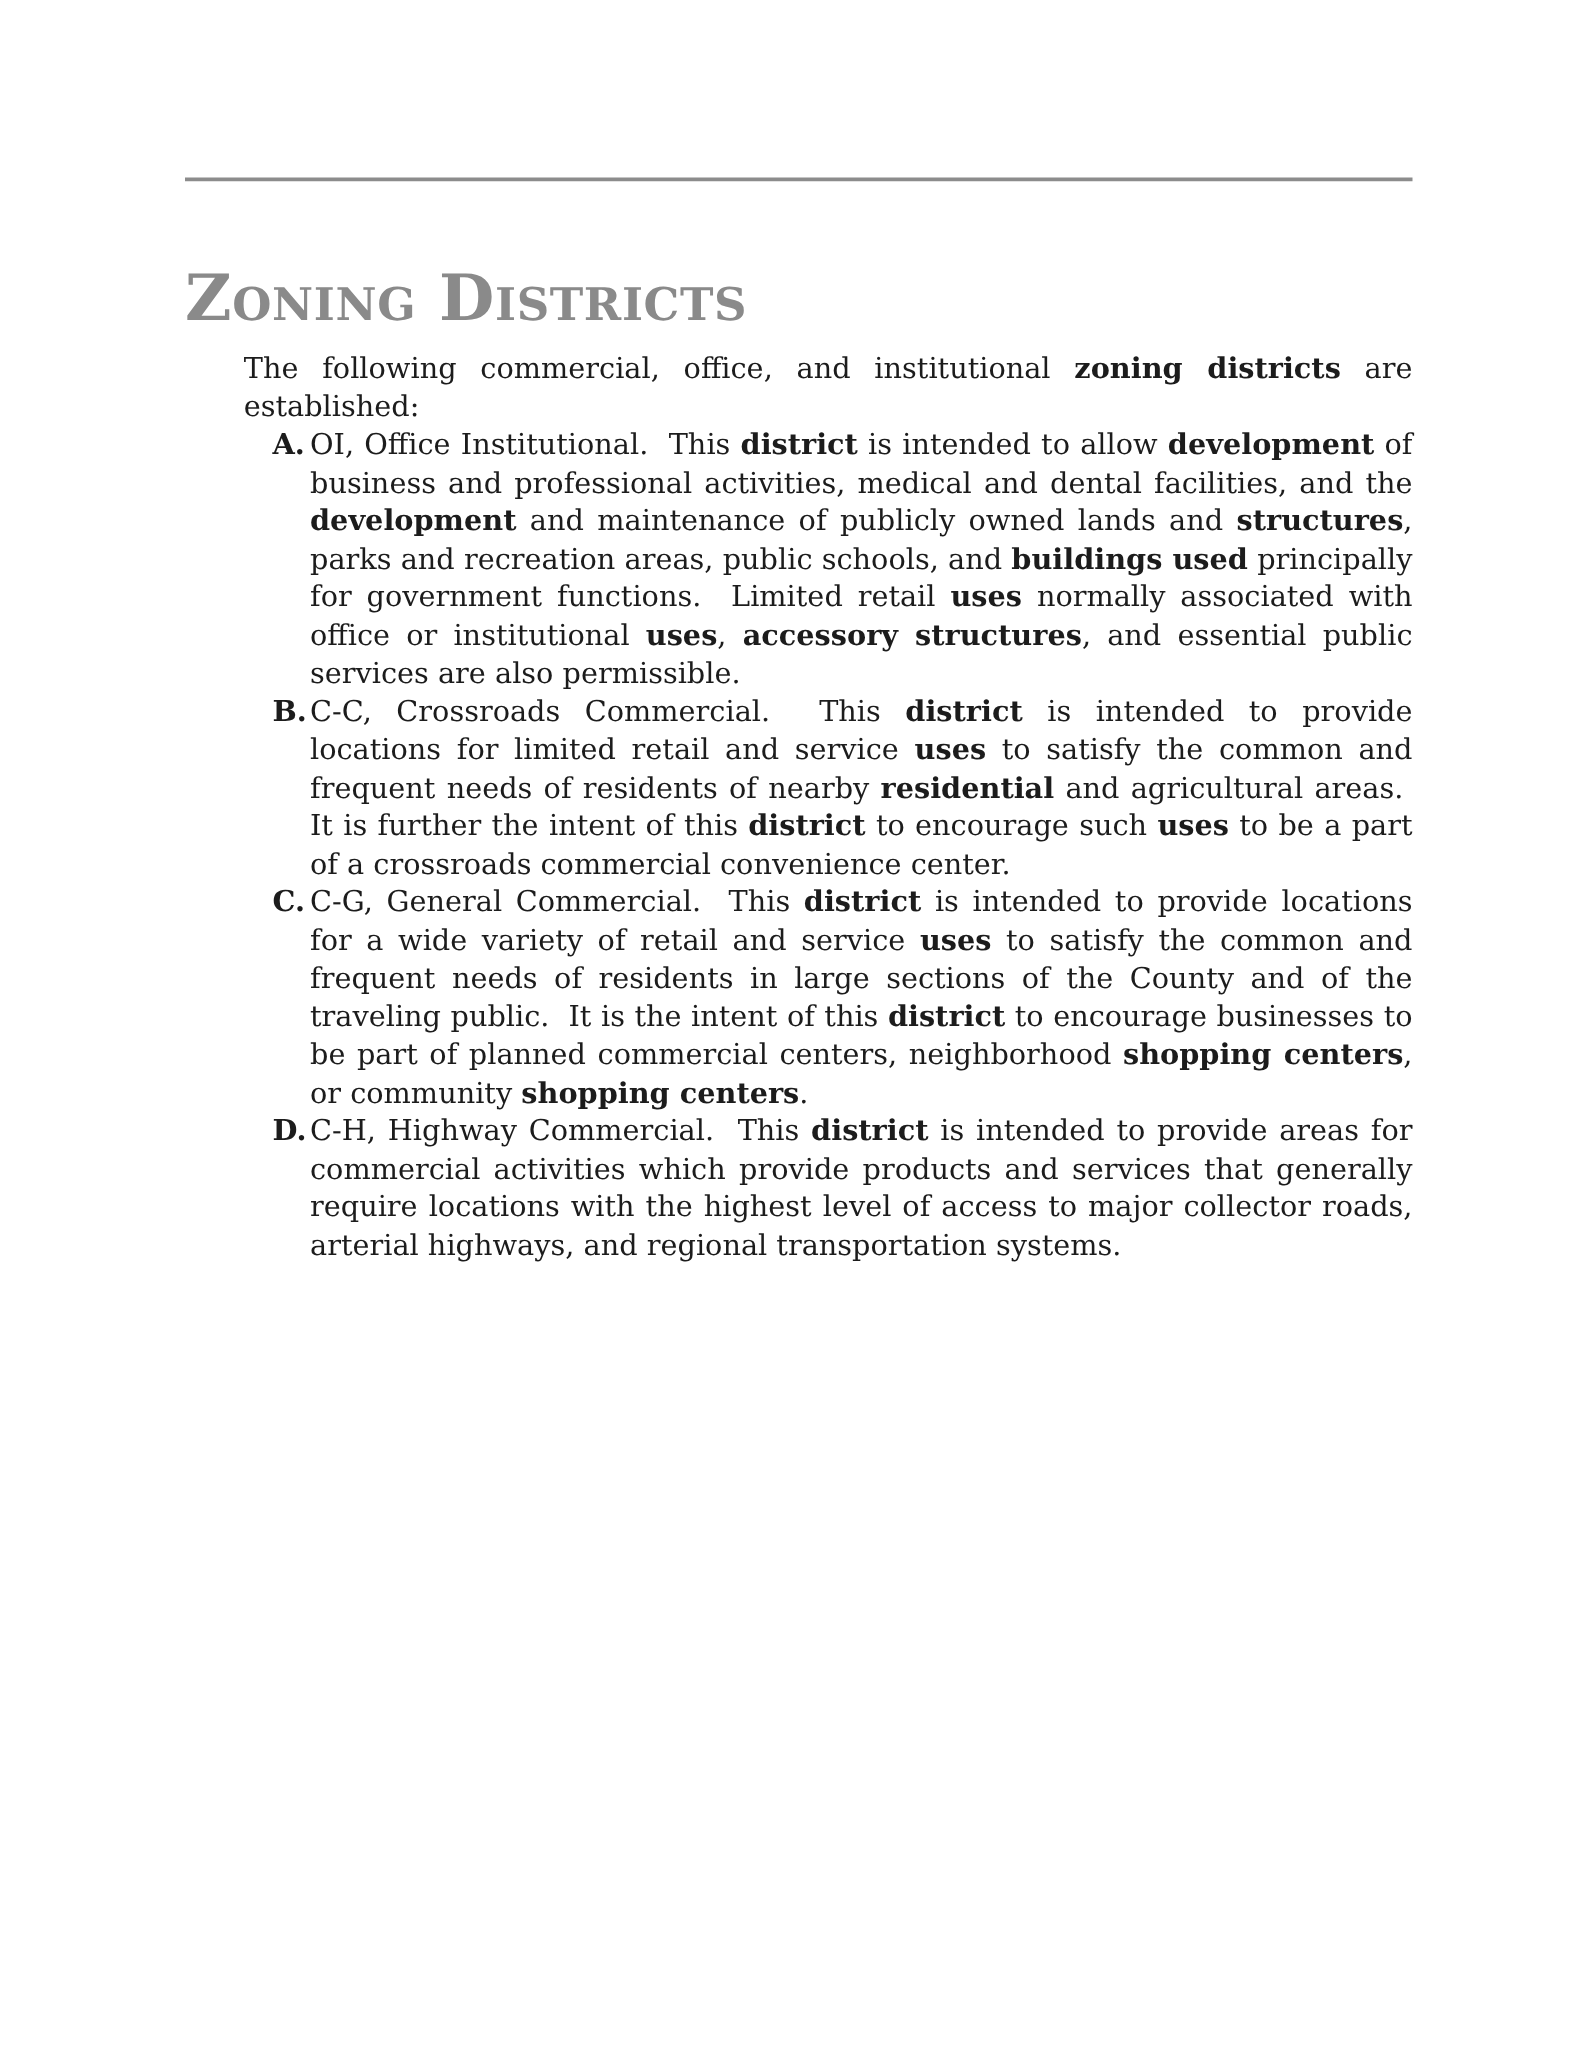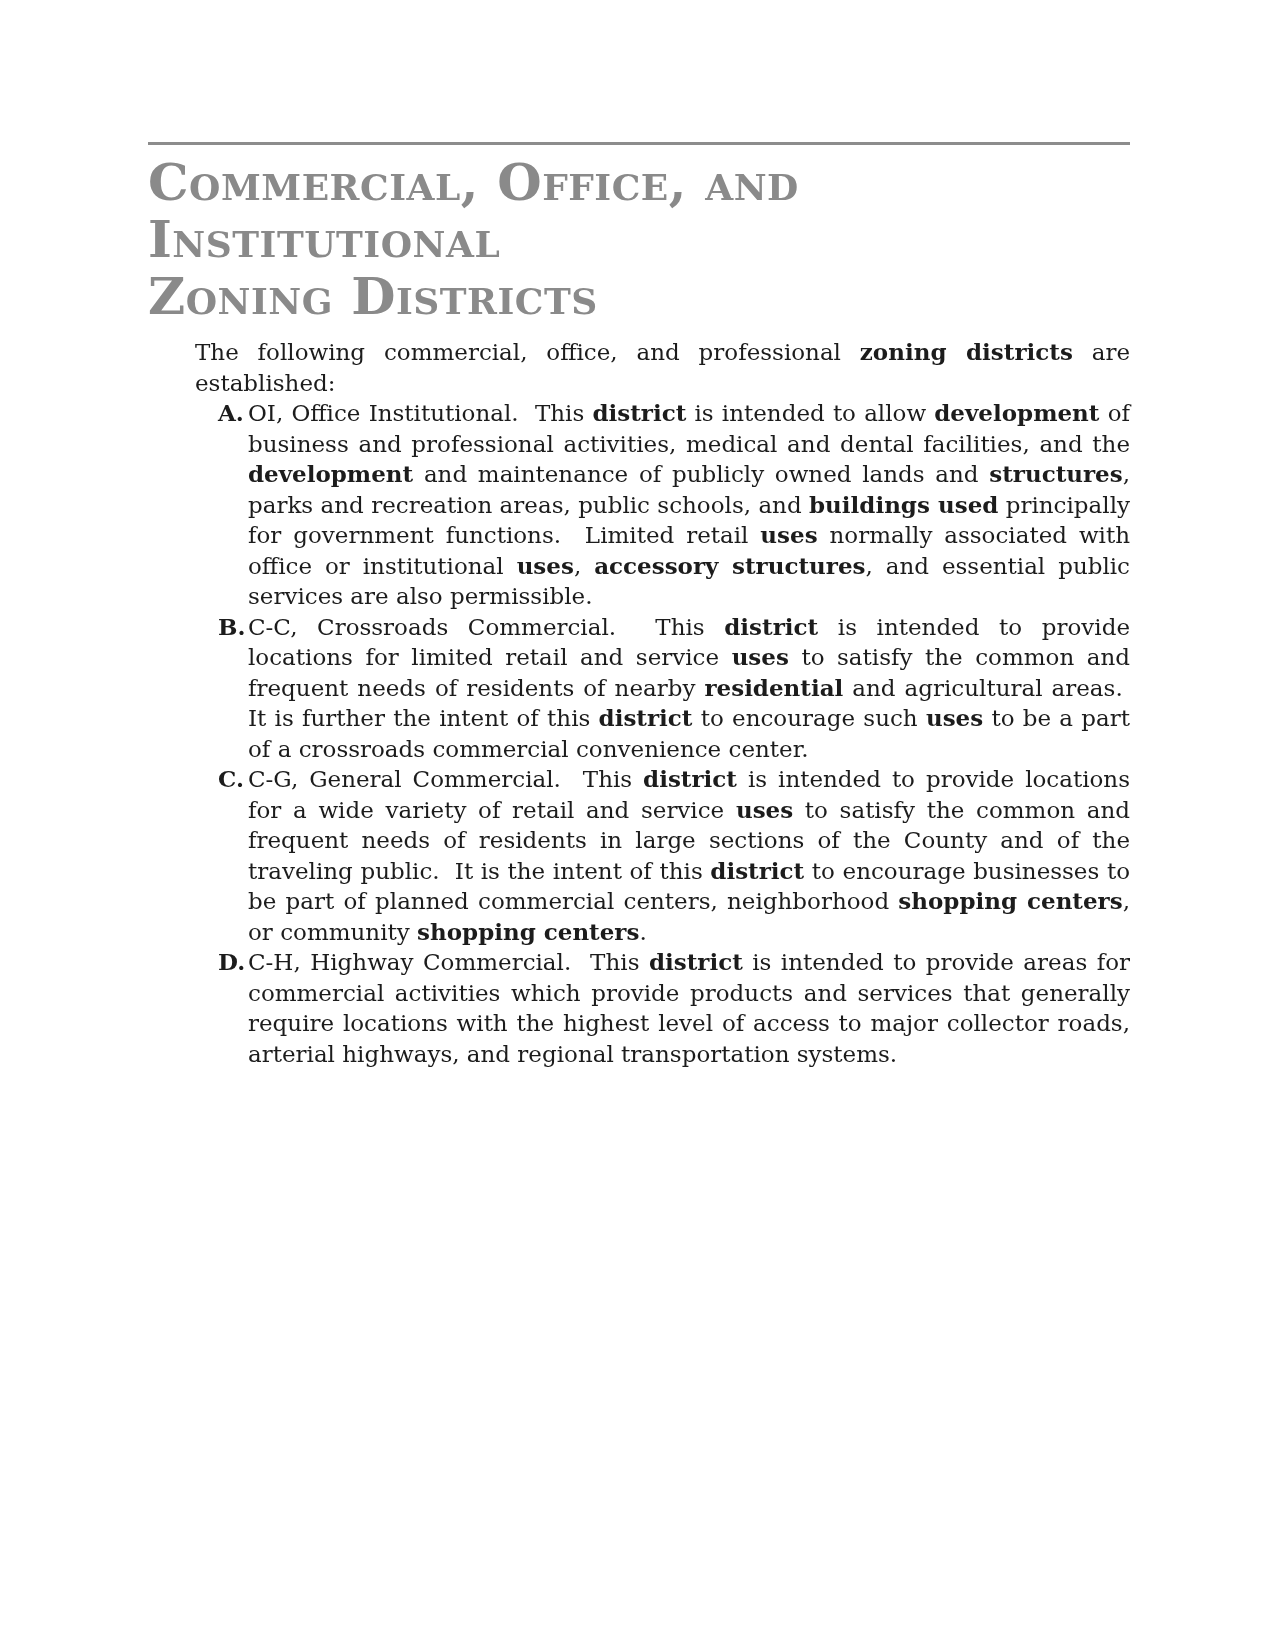--- a/index.html
+++ b/index.html
@@ -65,22 +65,22 @@
   .b {
     font-weight: bold;
   }
 </style>
 </head>
 <body>
 
 <div class="page">
   <div class="content">
     <div class="rule"></div>
-    <h1 class="title"><span>Commercial, Office, and Institutional</span><br><span>Zoning Districts</span></h1>
-    <p class="intro bodytext"><span>The following commercial, office, and professional </span><span class="b">zoning districts</span><span> are established:</span></p>
+    <h1 class="title"><br><span>Zoning Districts</span></h1>
+    <p class="intro bodytext"><span>The following commercial, office, and institutional </span><span class="b">zoning districts</span><span> are established:</span></p>
     <ol class="district-list" id="district-list">
         <li class="item bodytext"><span class="letter">A.</span><span><span>OI, Office Institutional.&nbsp; This </span><span class="b">district</span><span> is intended to allow </span><span class="b">development</span><span> of business and professional activities, medical and dental facilities, and the </span><span class="b">development</span><span> and maintenance of publicly owned lands and </span><span class="b">structures</span><span>, parks and recreation areas, public schools, and </span><span class="b">buildings used</span><span> principally for government functions.&nbsp; Limited retail </span><span class="b">uses</span><span> normally associated with office or institutional </span><span class="b">uses</span><span>, </span><span class="b">accessory structures</span><span>, and essential public services are also permissible.</span></span></li>
         <li class="item bodytext"><span class="letter">B.</span><span><span>C-C, Crossroads Commercial.&nbsp; This </span><span class="b">district</span><span> is intended to provide locations for limited retail and service </span><span class="b">uses</span><span> to satisfy the common and frequent needs of residents of nearby </span><span class="b">residential</span><span> and agricultural areas.&nbsp; It is further the intent of this </span><span class="b">district</span><span> to encourage such </span><span class="b">uses</span><span> to be a part of a crossroads commercial convenience center.</span></span></li>
         <li class="item bodytext"><span class="letter">C.</span><span><span>C-G, General Commercial.&nbsp; This </span><span class="b">district</span><span> is intended to provide locations for a wide variety of retail and service </span><span class="b">uses</span><span> to satisfy the common and frequent needs of residents in large sections of the County and of the traveling public.&nbsp; It is the intent of this </span><span class="b">district</span><span> to encourage businesses to be part of planned commercial centers, neighborhood </span><span class="b">shopping centers</span><span>, or community </span><span class="b">shopping centers</span><span>.</span></span></li>
         <li class="item bodytext"><span class="letter">D.</span><span><span>C-H, Highway Commercial.&nbsp; This </span><span class="b">district</span><span> is intended to provide areas for commercial activities which provide products and services that generally require locations with the highest level of access to major collector roads, arterial highways, and regional transportation systems.</span></span></li>
       </ol>
   </div>
 </div>
 
 </body></html>

